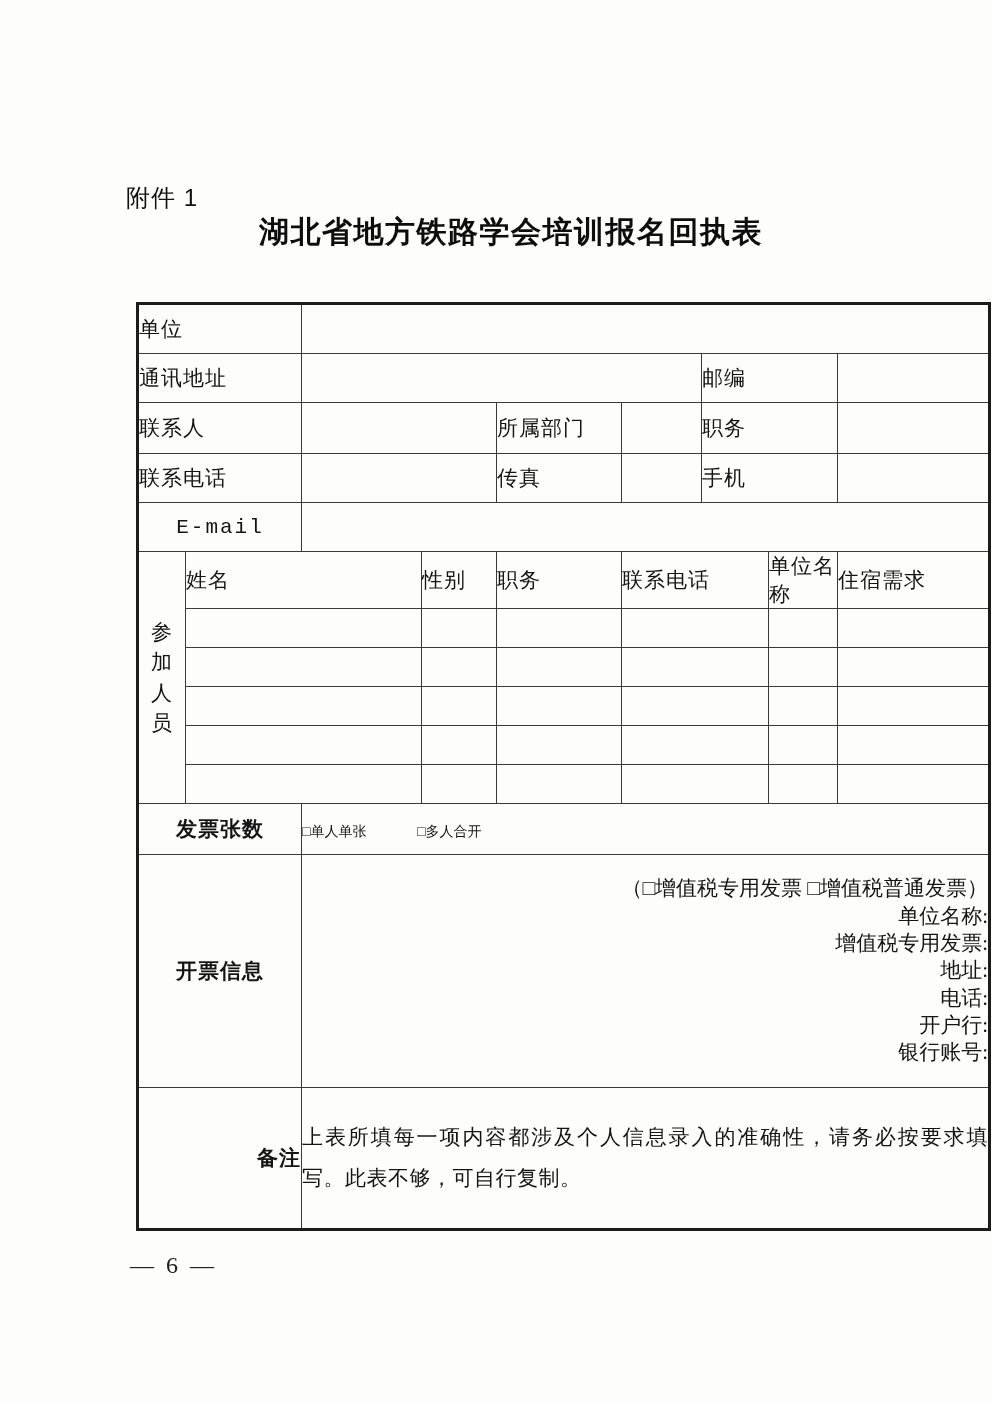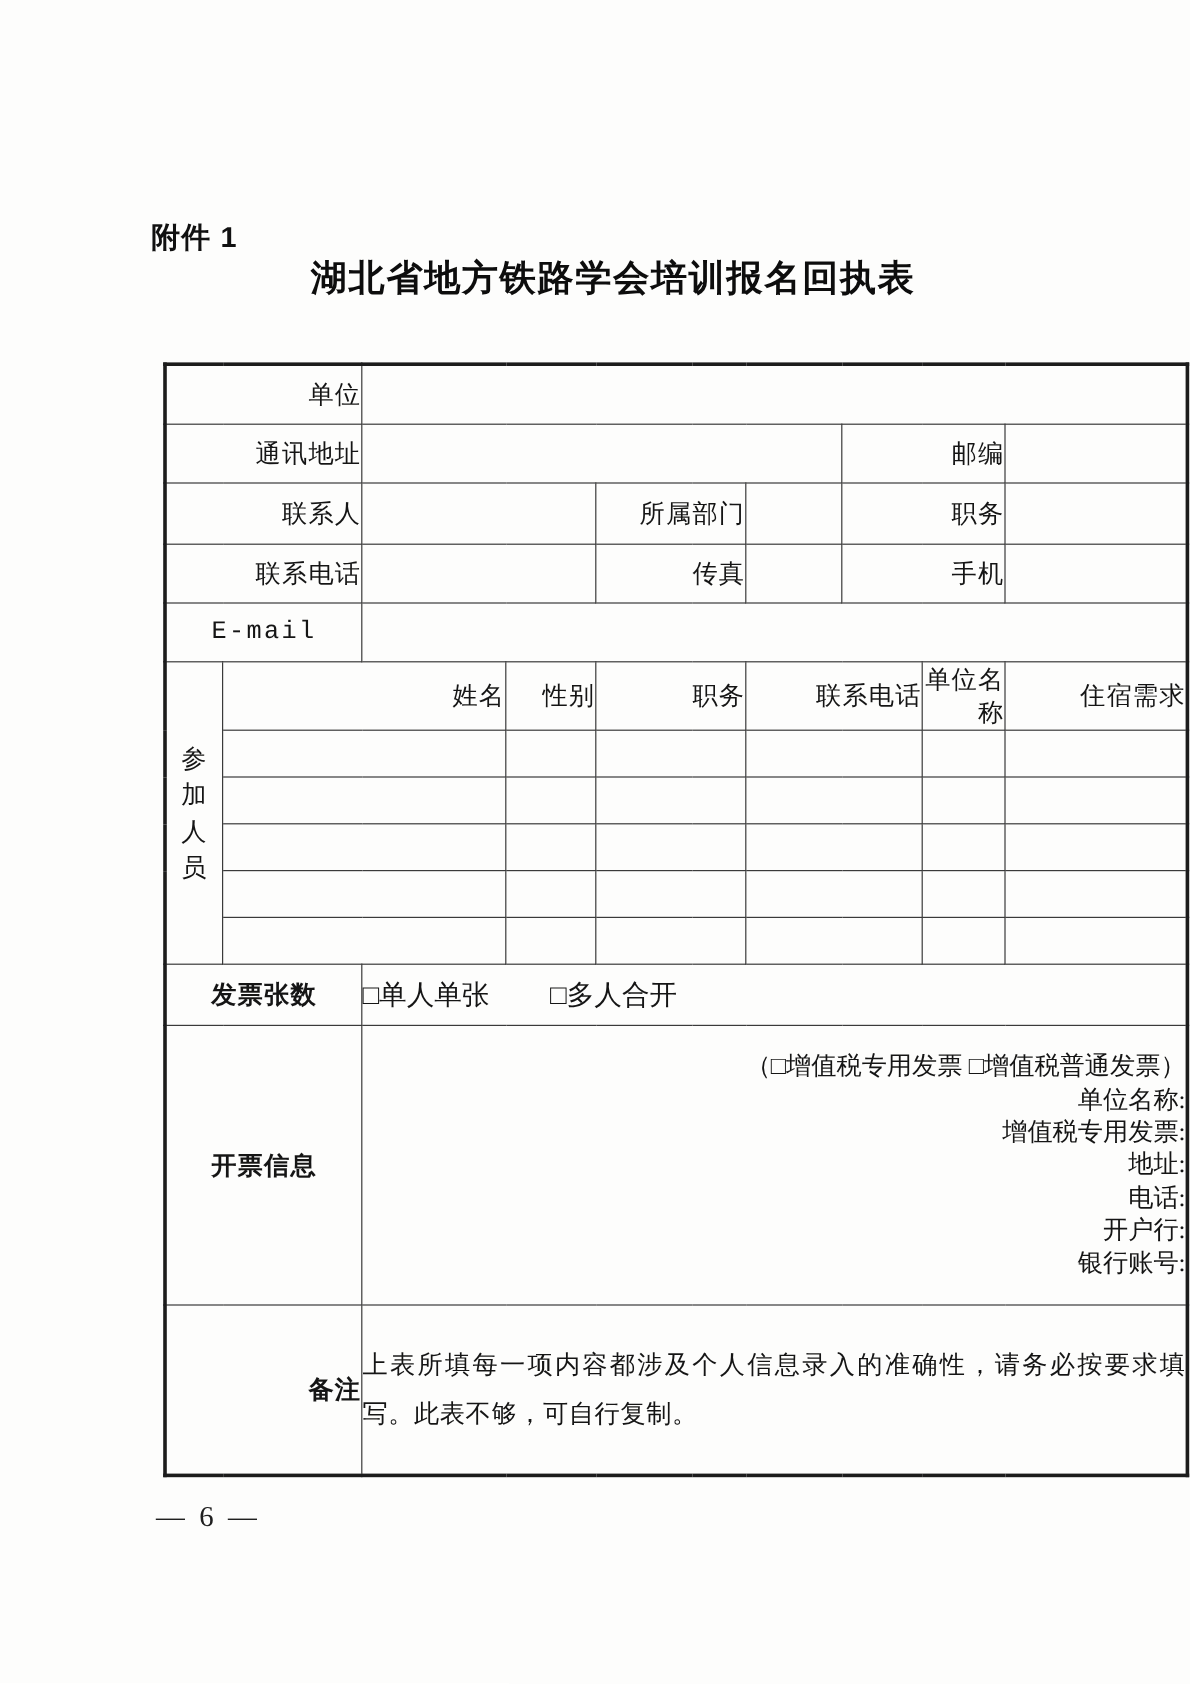--- a/index.html
+++ b/index.html
@@ -21,21 +21,21 @@
     position: absolute;
     inset: 0;
     background: #fdfdfc;
   }
 
   .attachment-label {
     position: absolute;
     left: 126px;
     top: 182px;
     font-size: 24px;
-    font-weight: bold;
+    font-weight: normal;
     letter-spacing: 1px;
     color: #111;
     font-family: "Liberation Sans", "DejaVu Sans", sans-serif;
     text-align: center;
   }
 
   .doc-title {
     position: absolute;
     left: 0;
     right: 0;
@@ -60,21 +60,21 @@
   }
   .form-table td {
     border: 1px solid #3a3a3a;
     padding: 0;
     vertical-align: middle;
     font-size: 21px;
     color: #151515;
   }
 
   .lbl {
-    text-align: right;
+    text-align: left;
     font-size: 22px;
     letter-spacing: 1px;
   }
   .lbl-bold {
     text-align: center;
     font-size: 22px;
     font-weight: bold;
     letter-spacing: 1px;
   }
   .lbl-mono {
@@ -114,21 +114,21 @@
   .invoice-block div { white-space: nowrap; }
 
   .note-block {
     padding: 10px 12px 10px 10px;
     font-size: 21px;
     line-height: 1.95;
     text-align: justify;
     letter-spacing: 0.5px;
   }
 
-  .ck { font-family: Liberation Sans, sans-serif; font-size: 23px; }
+  .ck { font-family: Liberation Sans, sans-serif; font-size: 14px; }
 
   .page-number {
     position: absolute;
     left: 130px;
     top: 1252px;
     font-size: 24px;
     letter-spacing: 3px;
     color: #202020;
     font-family: "Liberation Serif", "DejaVu Serif", serif;
   }

